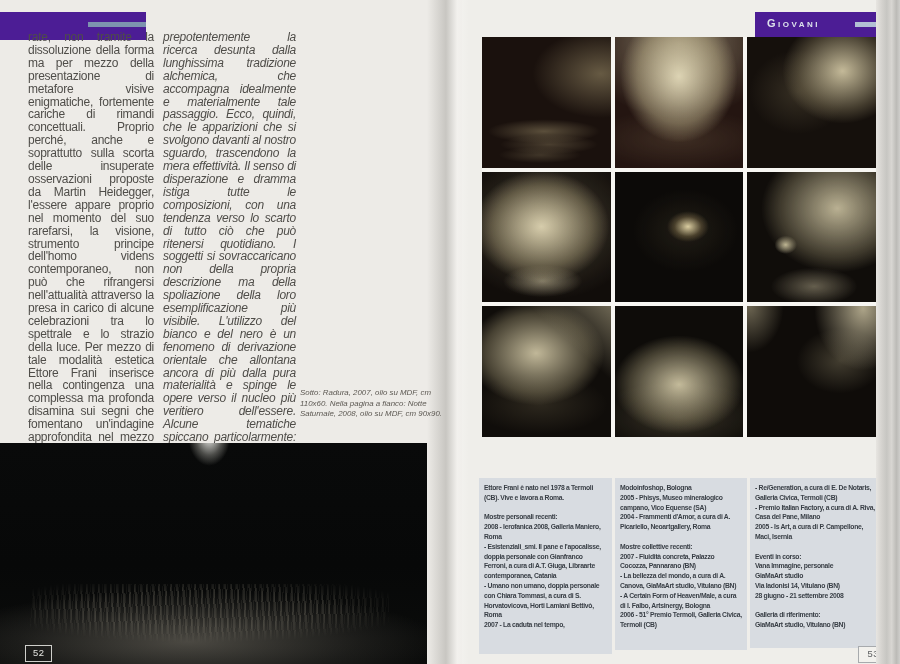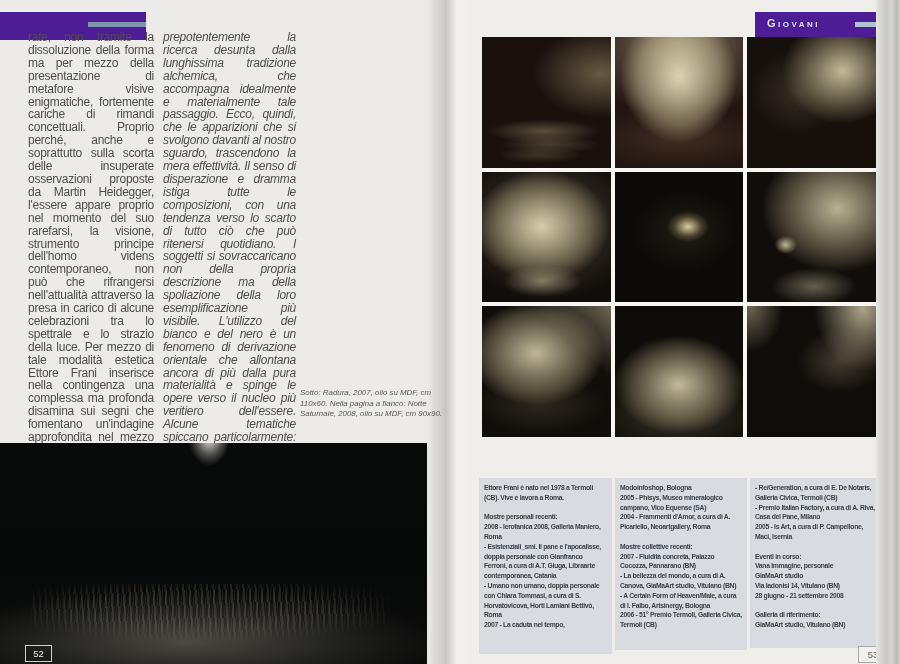--- a/index.html
+++ b/index.html
@@ -31,21 +31,21 @@
       radial-gradient(310px 62px at 44% 90%, rgba(128,123,112,.55), rgba(92,89,82,.22) 55%, rgba(0,0,0,0) 82%),
       linear-gradient(180deg,#090a0a 0%,#070808 55%,#0b0c0b 100%);}
   .grass{position:absolute;left:7%;right:9%;top:64%;height:28%;opacity:.55;filter:blur(.4px);
     background:
       repeating-linear-gradient(86deg, rgba(175,168,150,.30) 0 2px, rgba(0,0,0,0) 2px 6px),
       repeating-linear-gradient(96deg, rgba(140,134,118,.22) 0 1px, rgba(0,0,0,0) 1px 4px);
     -webkit-mask-image:radial-gradient(60% 55% at 48% 40%, #000 55%, transparent 100%);
             mask-image:radial-gradient(60% 55% at 48% 40%, #000 55%, transparent 100%);}
 
   
-  .pagenum{position:absolute;display:flex;align-items:center;justify-content:center;font-size:9.5px;}
+  .pagenum{position:absolute;display:flex;align-items:center;justify-content:center;font-size:9.5px;font-family:Liberation Mono, monospace;}
   .pn-left{left:25px;top:645px;width:25px;height:15px;border:1px solid #cfcfcb;
            color:#e4e4e0;background:rgba(22,24,24,.25);}
   .pn-right{left:858px;top:646px;width:28px;height:15px;border:1px solid #a7aaad;
             color:#5a5c5e;background:#f2f1ed;}
 
   
   .gutter{position:absolute;left:427px;top:0;width:42px;height:664px;pointer-events:none;
     background:linear-gradient(90deg, rgba(110,108,102,0) 0%, rgba(105,103,97,.28) 45%,
                rgba(252,252,250,.35) 72%, rgba(110,108,102,0) 100%);}
   .page-edge{position:absolute;left:876px;top:0;width:24px;height:664px;

